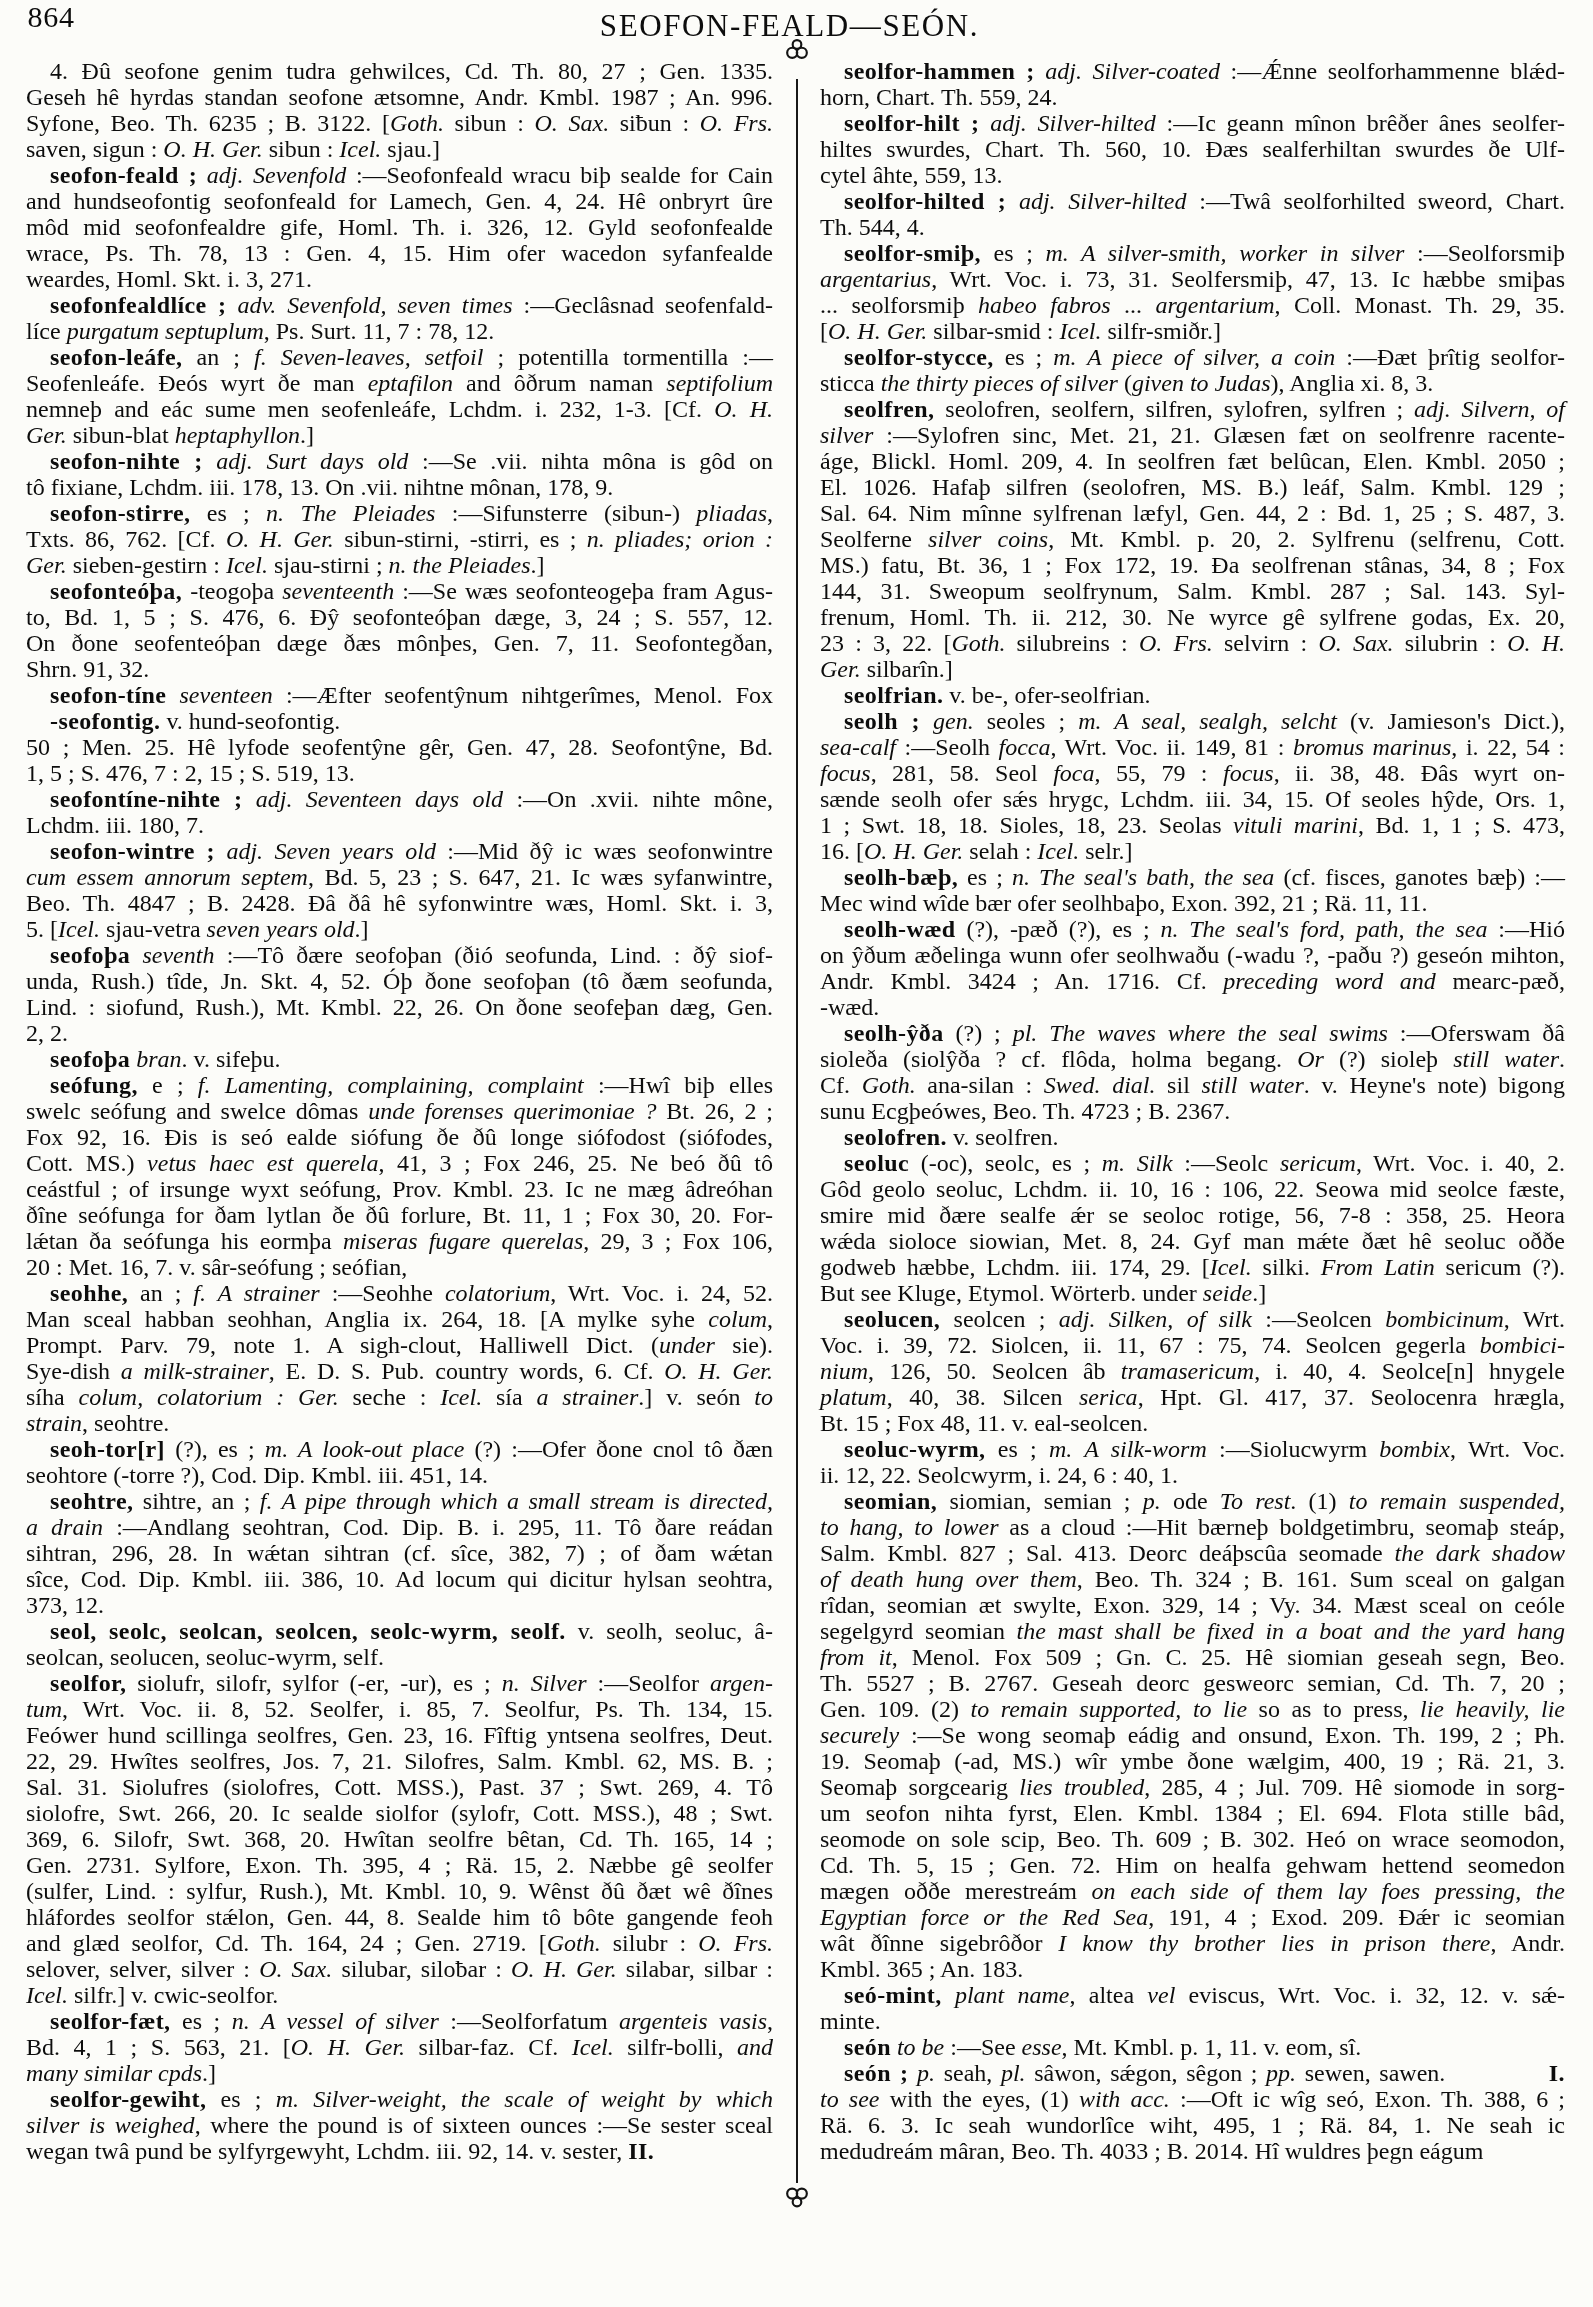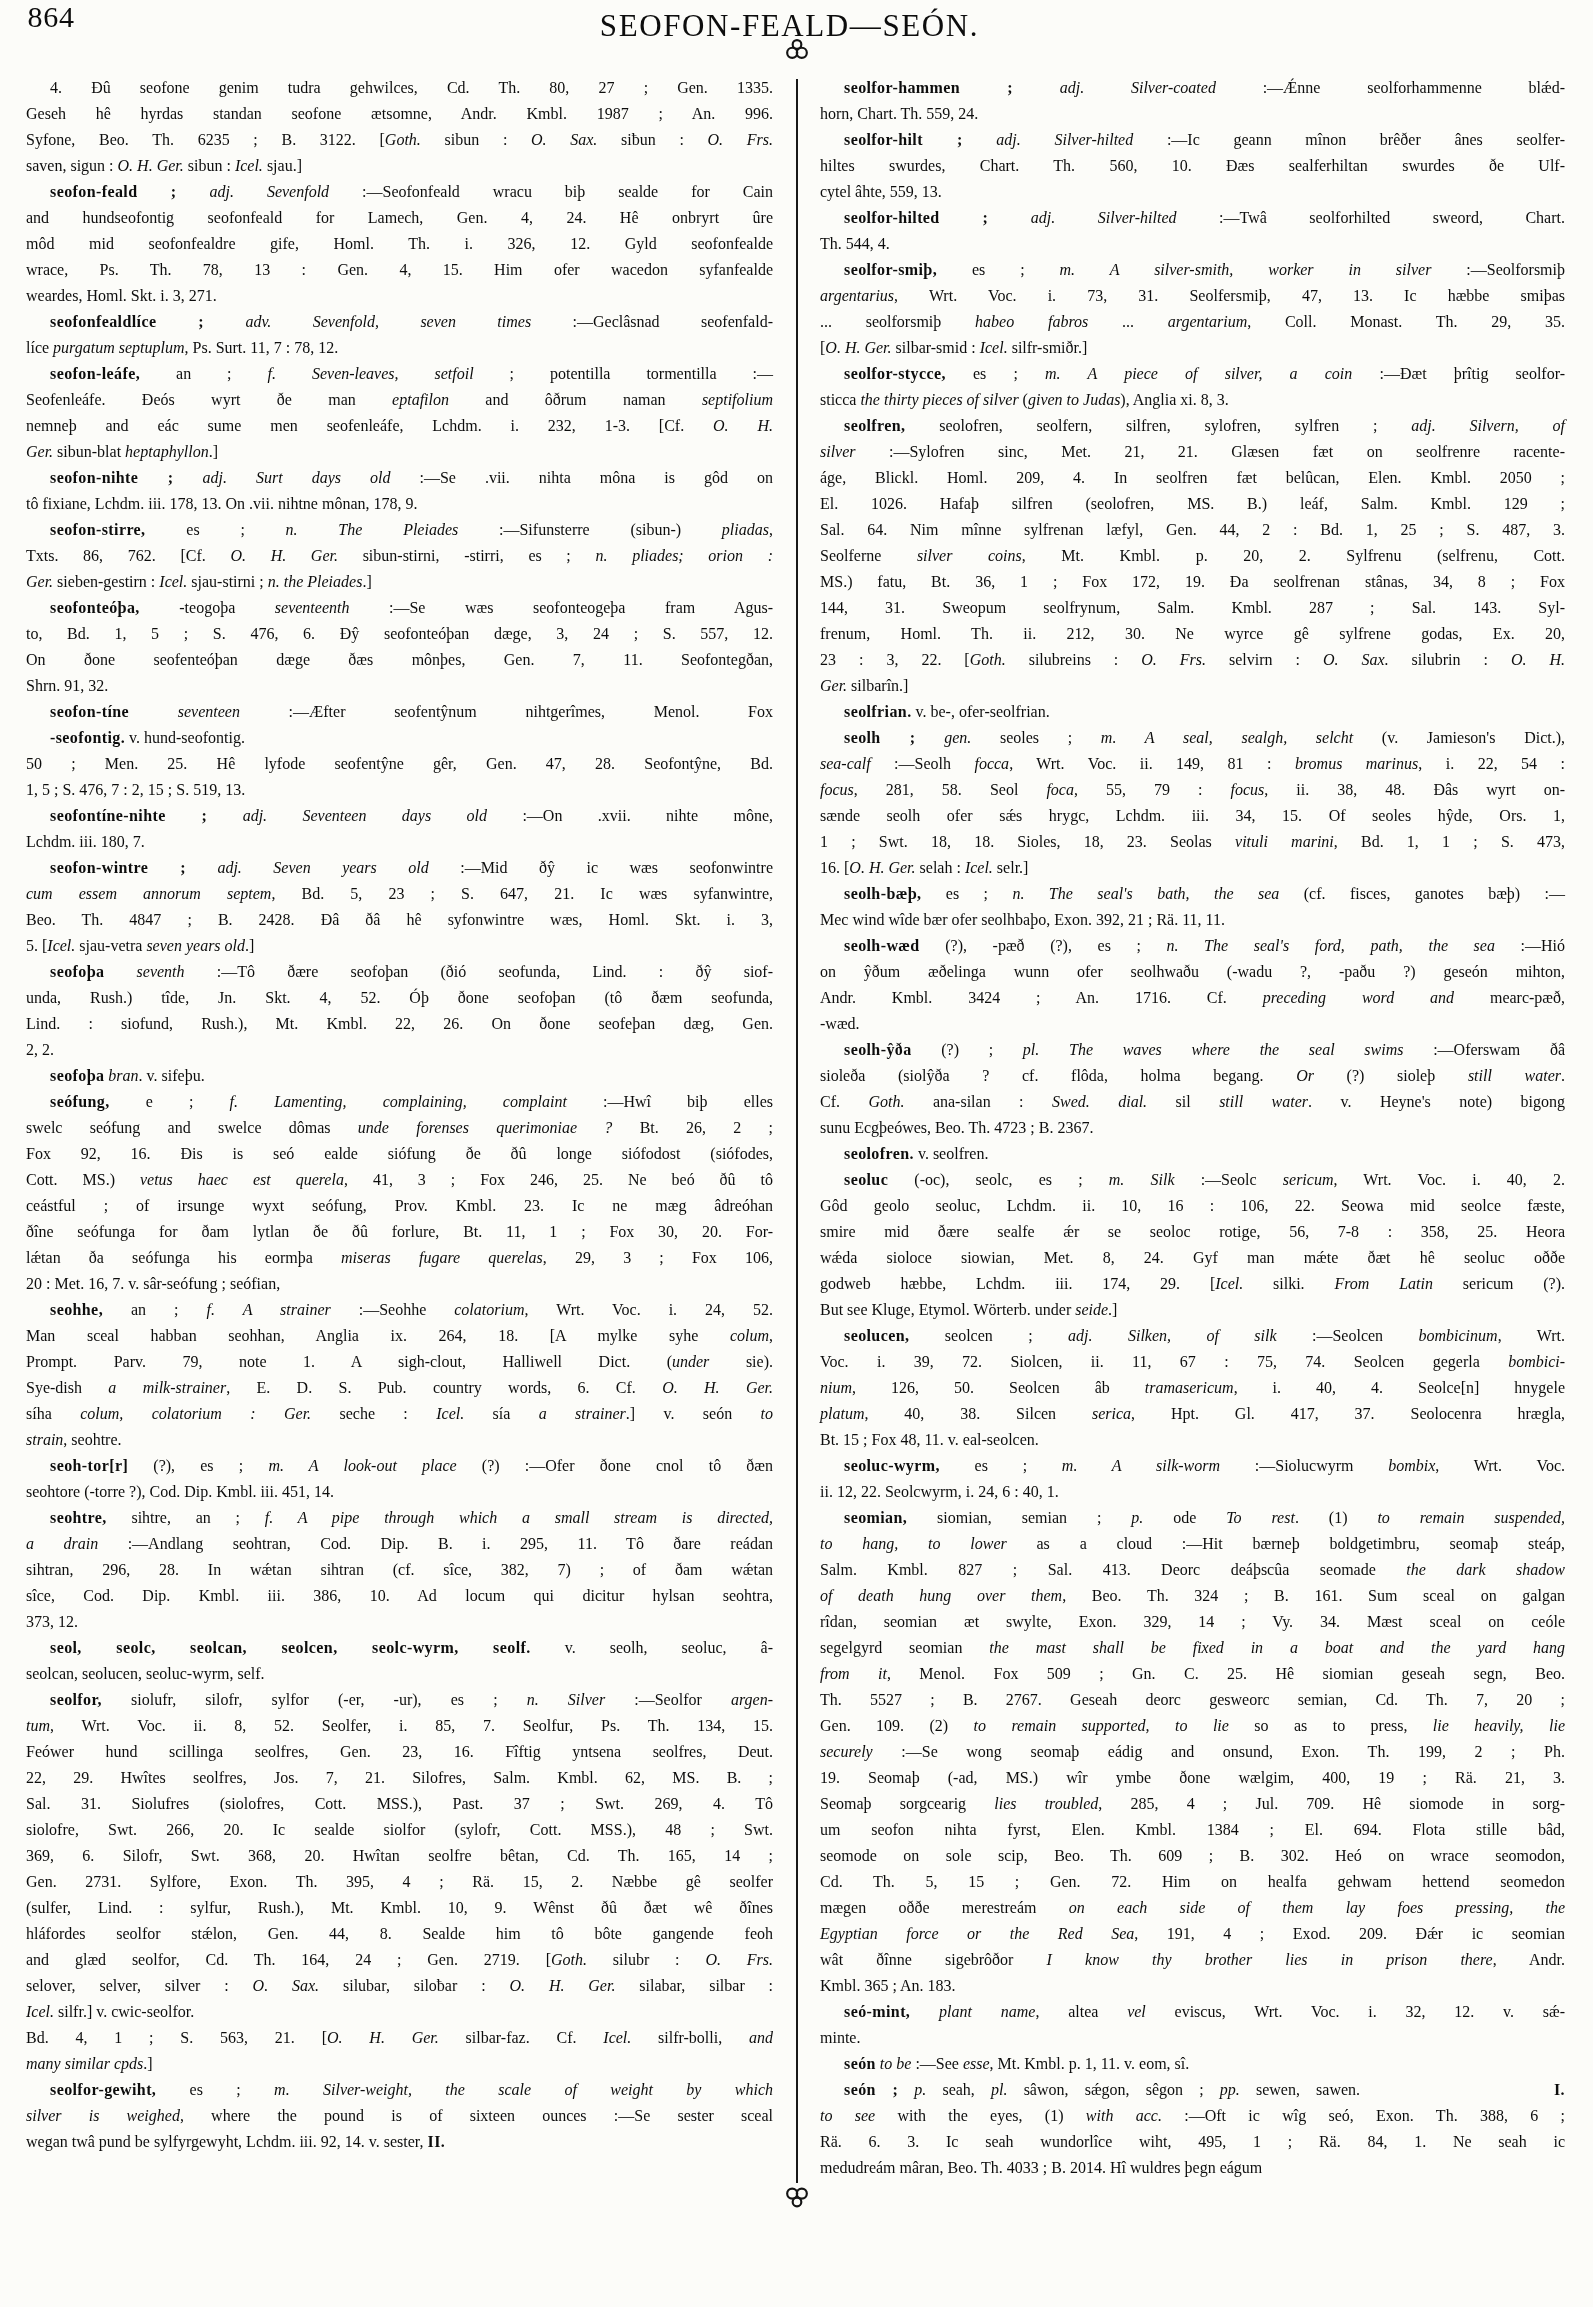--- a/index.html
+++ b/index.html
@@ -11,22 +11,22 @@
   }
   .page-number{
     position:absolute;left:27.4px;top:0;
     font-size:30px;letter-spacing:0.8px;
   }
   .page-title{
     position:absolute;left:0;right:14px;top:8px;
     text-align:center;font-size:31px;letter-spacing:1.6px;
   }
   .col{
-    position:absolute;top:75px;
-    font-size:16px;line-height:26px;
+    position:absolute;top:58px;
+    font-size:24px;line-height:26px;
   }
   .col-left{left:26px;width:747px;}
   .col-right{left:820px;width:745px;}
   .line{
     text-align:justify;
     text-align-last:justify;
     white-space:normal;
   }
   .line.pend{text-align-last:left;}
   .line.indent{text-indent:24px;}
@@ -137,20 +137,21 @@
       <div class="line">22, 29.  Hwîtes seolfres, Jos. 7, 21.  Silofres, Salm. Kmbl. 62, MS. B. ;</div>
       <div class="line">Sal. 31.  Siolufres (siolofres, Cott. MSS.), Past. 37 ;  Swt. 269, 4.  Tô</div>
       <div class="line">siolofre, Swt. 266, 20.  Ic sealde siolfor (sylofr, Cott. MSS.), 48 ;  Swt.</div>
       <div class="line">369, 6.  Silofr, Swt. 368, 20.  Hwîtan seolfre bêtan, Cd. Th. 165, 14 ;</div>
       <div class="line">Gen. 2731.  Sylfore, Exon. Th. 395, 4 ;  Rä. 15, 2.  Næbbe gê seolfer</div>
       <div class="line">(sulfer, Lind. :  sylfur, Rush.), Mt. Kmbl. 10, 9.  Wênst ðû ðæt wê ðînes</div>
       <div class="line">hláfordes seolfor stǽlon, Gen. 44, 8.  Sealde him tô bôte gangende feoh</div>
       <div class="line">and glæd seolfor, Cd. Th. 164, 24 ;  Gen. 2719.  [<i>Goth.</i> silubr :  <i>O. Frs.</i></div>
       <div class="line">selover, selver, silver :  <i>O. Sax.</i> silubar, siloƀar :  <i>O. H. Ger.</i> silabar, silbar :</div>
       <div class="line pend"><i>Icel.</i> silfr.]   v. cwic-seolfor.</div>
+      <div class="line indent"><b>seolfor-fæt,</b> es ;  <i>n. A vessel of silver</i> :—Seolforfatum <i>argenteis vasis</i>,</div>
       <div class="line">Bd. 4, 1 ;  S. 563, 21.  [<i>O. H. Ger.</i> silbar-faz.  Cf. <i>Icel.</i> silfr-bolli, <i>and</i></div>
       <div class="line pend"><i>many similar cpds</i>.]</div>
       <div class="line indent"><b>seolfor-gewiht,</b> es ;  <i>m. Silver-weight, the scale of weight by which</i></div>
       <div class="line"><i>silver is weighed</i>, where the pound is of sixteen ounces :—Se sester sceal</div>
       <div class="line pend">wegan twâ pund be sylfyrgewyht, Lchdm. iii. 92, 14.  v. sester, <b>II.</b></div>
     </div>
 
   <div class="col col-right" id="col-right">
       <div class="line indent"><b>seolfor-hammen ;</b>  <i>adj. Silver-coated</i> :—Ǽnne seolforhammenne blǽd-</div>
       <div class="line pend">horn, Chart. Th. 559, 24.</div>

